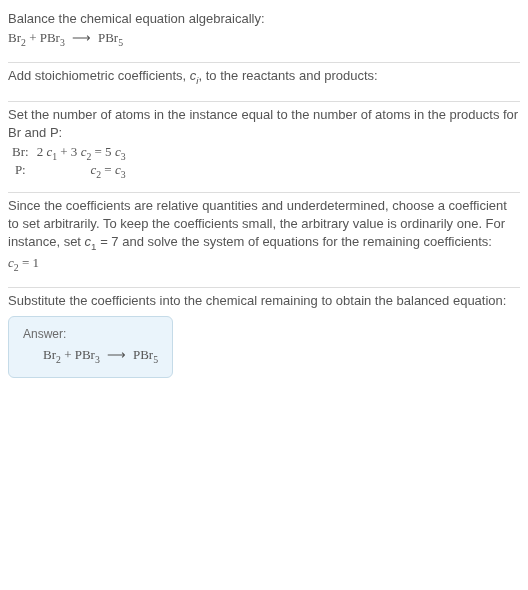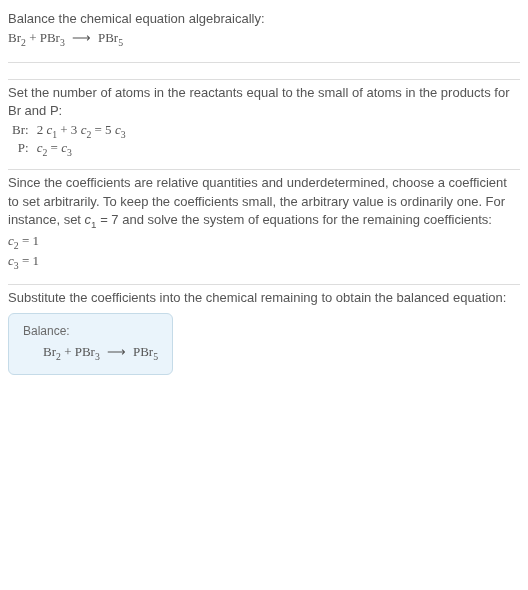--- a/index.html
+++ b/index.html
@@ -39,23 +39,24 @@
       font-style: italic;
     }
     .atom-table {
       font-family: 'Times New Roman', serif;
       border-collapse: collapse;
       margin-top: 2px;
     }
     .atom-table td {
       padding: 0 4px;
       vertical-align: baseline;
+      text-align: right;
     }
     .atom-table td:first-child {
-      text-align: right;
+      text-align: center;
     }
     .answer-box {
       display: inline-block;
       background: #eaf4fb;
       border: 1px solid #c5dbe8;
       border-radius: 6px;
       padding: 10px 14px 12px 14px;
       margin-top: 4px;
     }
     .answer-label {
@@ -80,26 +81,29 @@
   <div class="equation">
     <span>Br</span><span class="sub">2</span><span> + PBr</span><span class="sub">3</span>
     <span class="arrow">⟶</span>
     <span>PBr</span><span class="sub">5</span>
   </div>
 </div>
 
 <hr class="divider">
 
 <div class="section">
+  <div class="text-line">
+    <span>Add stoichiometric coefficients, </span><span class="ital">c</span><span class="sub ital">i</span><span>, to the reactants and products:</span>
+  </div>
 </div>
 
 <hr class="divider">
 
 <div class="section">
-  <div class="text-line">Set the number of atoms in the reactants equal to the small of atoms in the products for Br and P:</div>
+  <div class="text-line">Set the number of atoms in the instance equal to the number of atoms in the products for Br and P:</div>
   <table class="atom-table">
     <tbody>
         <tr>
       <td>Br:</td>
       <td>
         <span>2 </span><span class="ital">c</span><span class="sub">1</span><span> + 3 </span><span class="ital">c</span><span class="sub">2</span><span> = 5 </span><span class="ital">c</span><span class="sub">3</span>
       </td>
     </tr>
     <tr>
       <td>P:</td>
@@ -113,30 +117,27 @@
 
 <hr class="divider">
 
 <div class="section">
   <div class="text-line">
     <span>Since the coefficients are relative quantities and underdetermined, choose a coefficient to set arbitrarily. To keep the coefficients small, the arbitrary value is ordinarily one. For instance, set </span><span class="ital">c</span><span class="sub">1</span><span> = 7 and solve the system of equations for the remaining coefficients:</span>
   </div>
   <div class="equation">
     <span class="ital">c</span><span class="sub">2</span><span> = 1</span>
   </div>
-  <div class="equation">
-    <span class="ital">c</span><span class="sub">3</span><span> = 1</span>
-  </div>
 </div>
 
 <hr class="divider">
 
 <div class="section">
   <div class="text-line">Substitute the coefficients into the chemical remaining to obtain the balanced equation:</div>
   <div class="answer-box">
-    <div class="answer-label">Balance:</div>
+    <div class="answer-label">Answer:</div>
     <div class="answer-eq">
       <span>Br</span><span class="sub">2</span><span> + PBr</span><span class="sub">3</span>
       <span class="arrow">⟶</span>
       <span>PBr</span><span class="sub">5</span>
     </div>
   </div>
 </div>
 
 </body></html>

